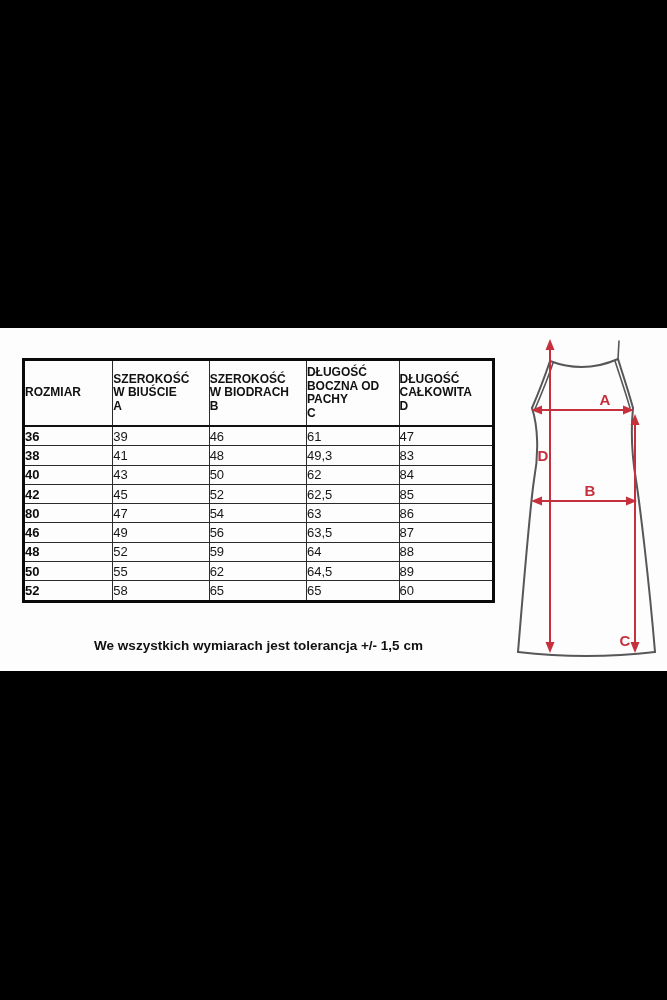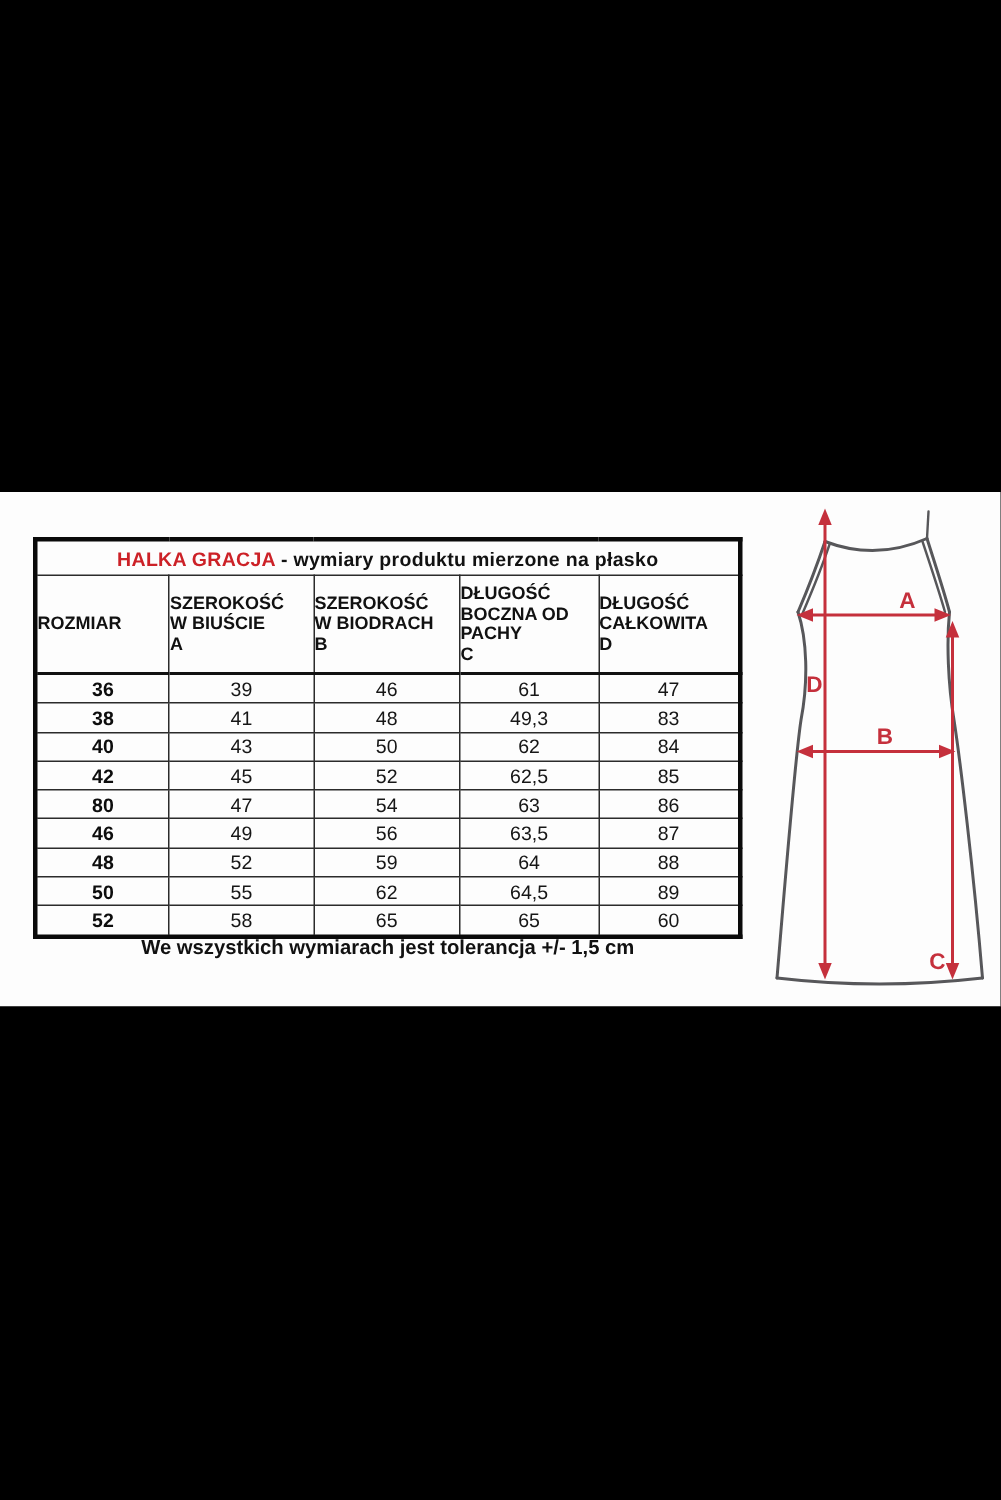--- a/index.html
+++ b/index.html
@@ -51,36 +51,36 @@
     color: #111;
     text-align: left;
     vertical-align: middle;
     white-space: pre-line;
     padding: 1px 0;
     border-bottom: 2px solid #111;
   }
 
   tbody.data-rows td {
     height: 18.3px;
-    text-align: center;
+    text-align: left;
     vertical-align: middle;
     font-size: 13px;
     color: #161616;
     padding: 0;
   }
   tbody.data-rows td.size-col { font-weight: bold; color: #0d0d0d; }
 
   col.c1 { width: 19.0%; }
   col.c2 { width: 20.5%; }
   col.c3 { width: 20.7%; }
   col.c4 { width: 19.7%; }
   col.c5 { width: 20.1%; }
 
   .tolerance {
-    position: absolute; left: 22px; top: 296px;
+    position: absolute; left: 22px; top: 310px;
     width: 473px;
     text-align: center;
     font-size: 13.5px;
     font-weight: bold;
     color: #111;
   }
 
   .diagram {
     position: absolute; left: 500px; top: 0;
     width: 167px; height: 343px;
@@ -105,23 +105,20 @@
 
   <table class="size-table">
     <colgroup>
       <col class="c1">
         <col class="c2">
         <col class="c3">
         <col class="c4">
         <col class="c5">
     </colgroup>
     <thead>
-      <tr>
-        <td class="title-cell" colspan="5"><span class="brand">HALKA GRACJA</span><span> - wymiary produktu mierzone na płasko</span></td>
-      </tr>
       <tr class="header-row">
         <th>ROZMIAR</th>
         <th>SZEROKOŚĆ
 W BIUŚCIE
 A</th>
         <th>SZEROKOŚĆ
 W BIODRACH
 B</th>
         <th>DŁUGOŚĆ
 BOCZNA OD

